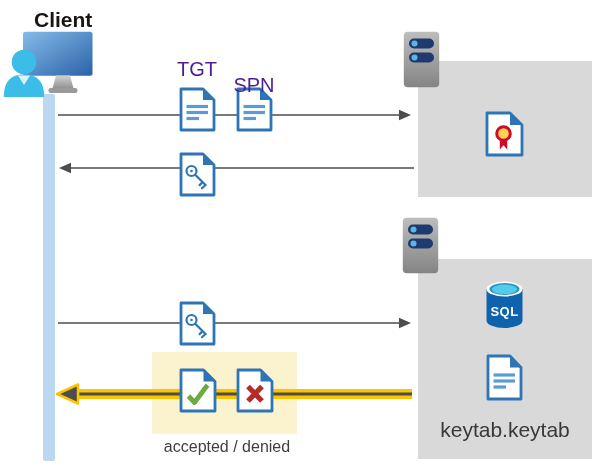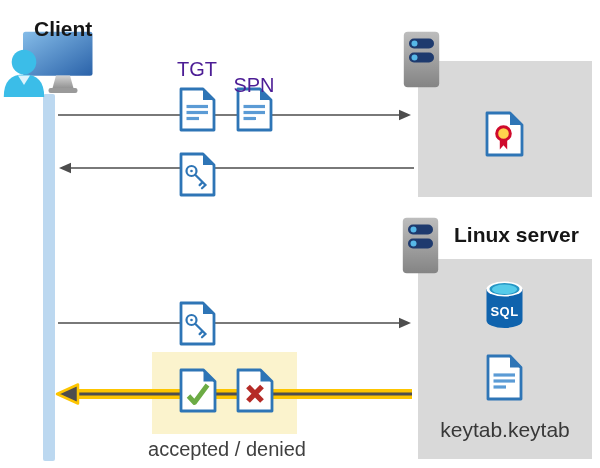--- a/index.html
+++ b/index.html
@@ -14,21 +14,21 @@
           font-family:"Liberation Sans",sans-serif;overflow:hidden;}
   .box{position:absolute;background:var(--grey-box);z-index:1;}
   .hl-box{position:absolute;background:var(--highlight-yellow-bg);z-index:1;}
   .lifeline{position:absolute;background:var(--lifeline-blue);border-radius:2px;z-index:2;}
   .arrows{position:absolute;left:0;top:0;z-index:3;pointer-events:none;}
   .icon{position:absolute;z-index:4;}
   .txt{position:absolute;z-index:5;color:#1f1f1f;white-space:nowrap;}
   .bold{font-weight:700;font-size:21px;color:#161616;}
   .tick-label{font-size:20px;color:#4c1d95;text-align:center;}
   .keytab{font-size:21px;color:#383838;text-align:center;}
-  .result{font-size:20px;color:#3f3f3f;text-align:center;}
+  .result{font-size:16px;color:#3f3f3f;text-align:center;}
   .page-body{fill:#fff;stroke:var(--doc-blue);stroke-width:2.8;stroke-linejoin:round;}
   .page-fold{fill:var(--doc-blue);}
   .doc-line{stroke:var(--doc-line-blue);stroke-width:3.2;}
   .key-stroke{stroke:var(--doc-blue);stroke-width:2.2;fill:none;stroke-linecap:round;}
   .arrow-line{stroke:var(--arrow-grey);stroke-width:1.7;}
   .arrow-head{fill:var(--arrow-grey);}
   .sql-text{fill:#fff;font-family:"Liberation Sans",sans-serif;font-size:13px;font-weight:700;letter-spacing:.5px;}
 </style>
 </head>
 <body>
@@ -172,26 +172,25 @@
     <path class="page-fold" d="M25.5 2 V13.5 H37 Z"></path>
     <path d="M10.5 28 L16.5 34.5 L29.5 17" fill="none" style="stroke:var(--check-green);stroke-width:4.8;stroke-linejoin:round;"></path>
   </svg>
 
   <svg class="icon" style="left:235px;top:368px;" width="40" height="45" viewBox="0 0 40 45">
     <path class="page-body" d="M3 2 H25.5 L37 13.5 V43 H3 Z"></path>
     <path class="page-fold" d="M25.5 2 V13.5 H37 Z"></path>
     <path d="M13 18.5 L27 33 M27 18.5 L13 33" style="stroke:var(--cross-red);stroke-width:5.2;"></path>
   </svg>
 
-  <div class="txt bold" style="left:34px;top:17px;">Client</div>
+  <div class="txt bold" style="left:34px;top:8px;">Client</div>
 
   <div class="txt bold" style="left:452px;top:3px;line-height:26px;">
   </div>
 
-  <div class="txt bold" style="left:454px;top:223px;">Linux server</div>
 
   <div class="txt tick-label" style="left:176px;top:58px;width:42px;">TGT</div>
 
   <div class="txt tick-label" style="left:233px;top:74px;width:42px;">SPN</div>
 
   <div class="txt keytab" style="left:418px;top:418px;width:174px;">keytab.keytab</div>
 
   <div class="txt result" style="left:127px;top:438px;width:200px;">accepted / denied</div>
 
 </div>

